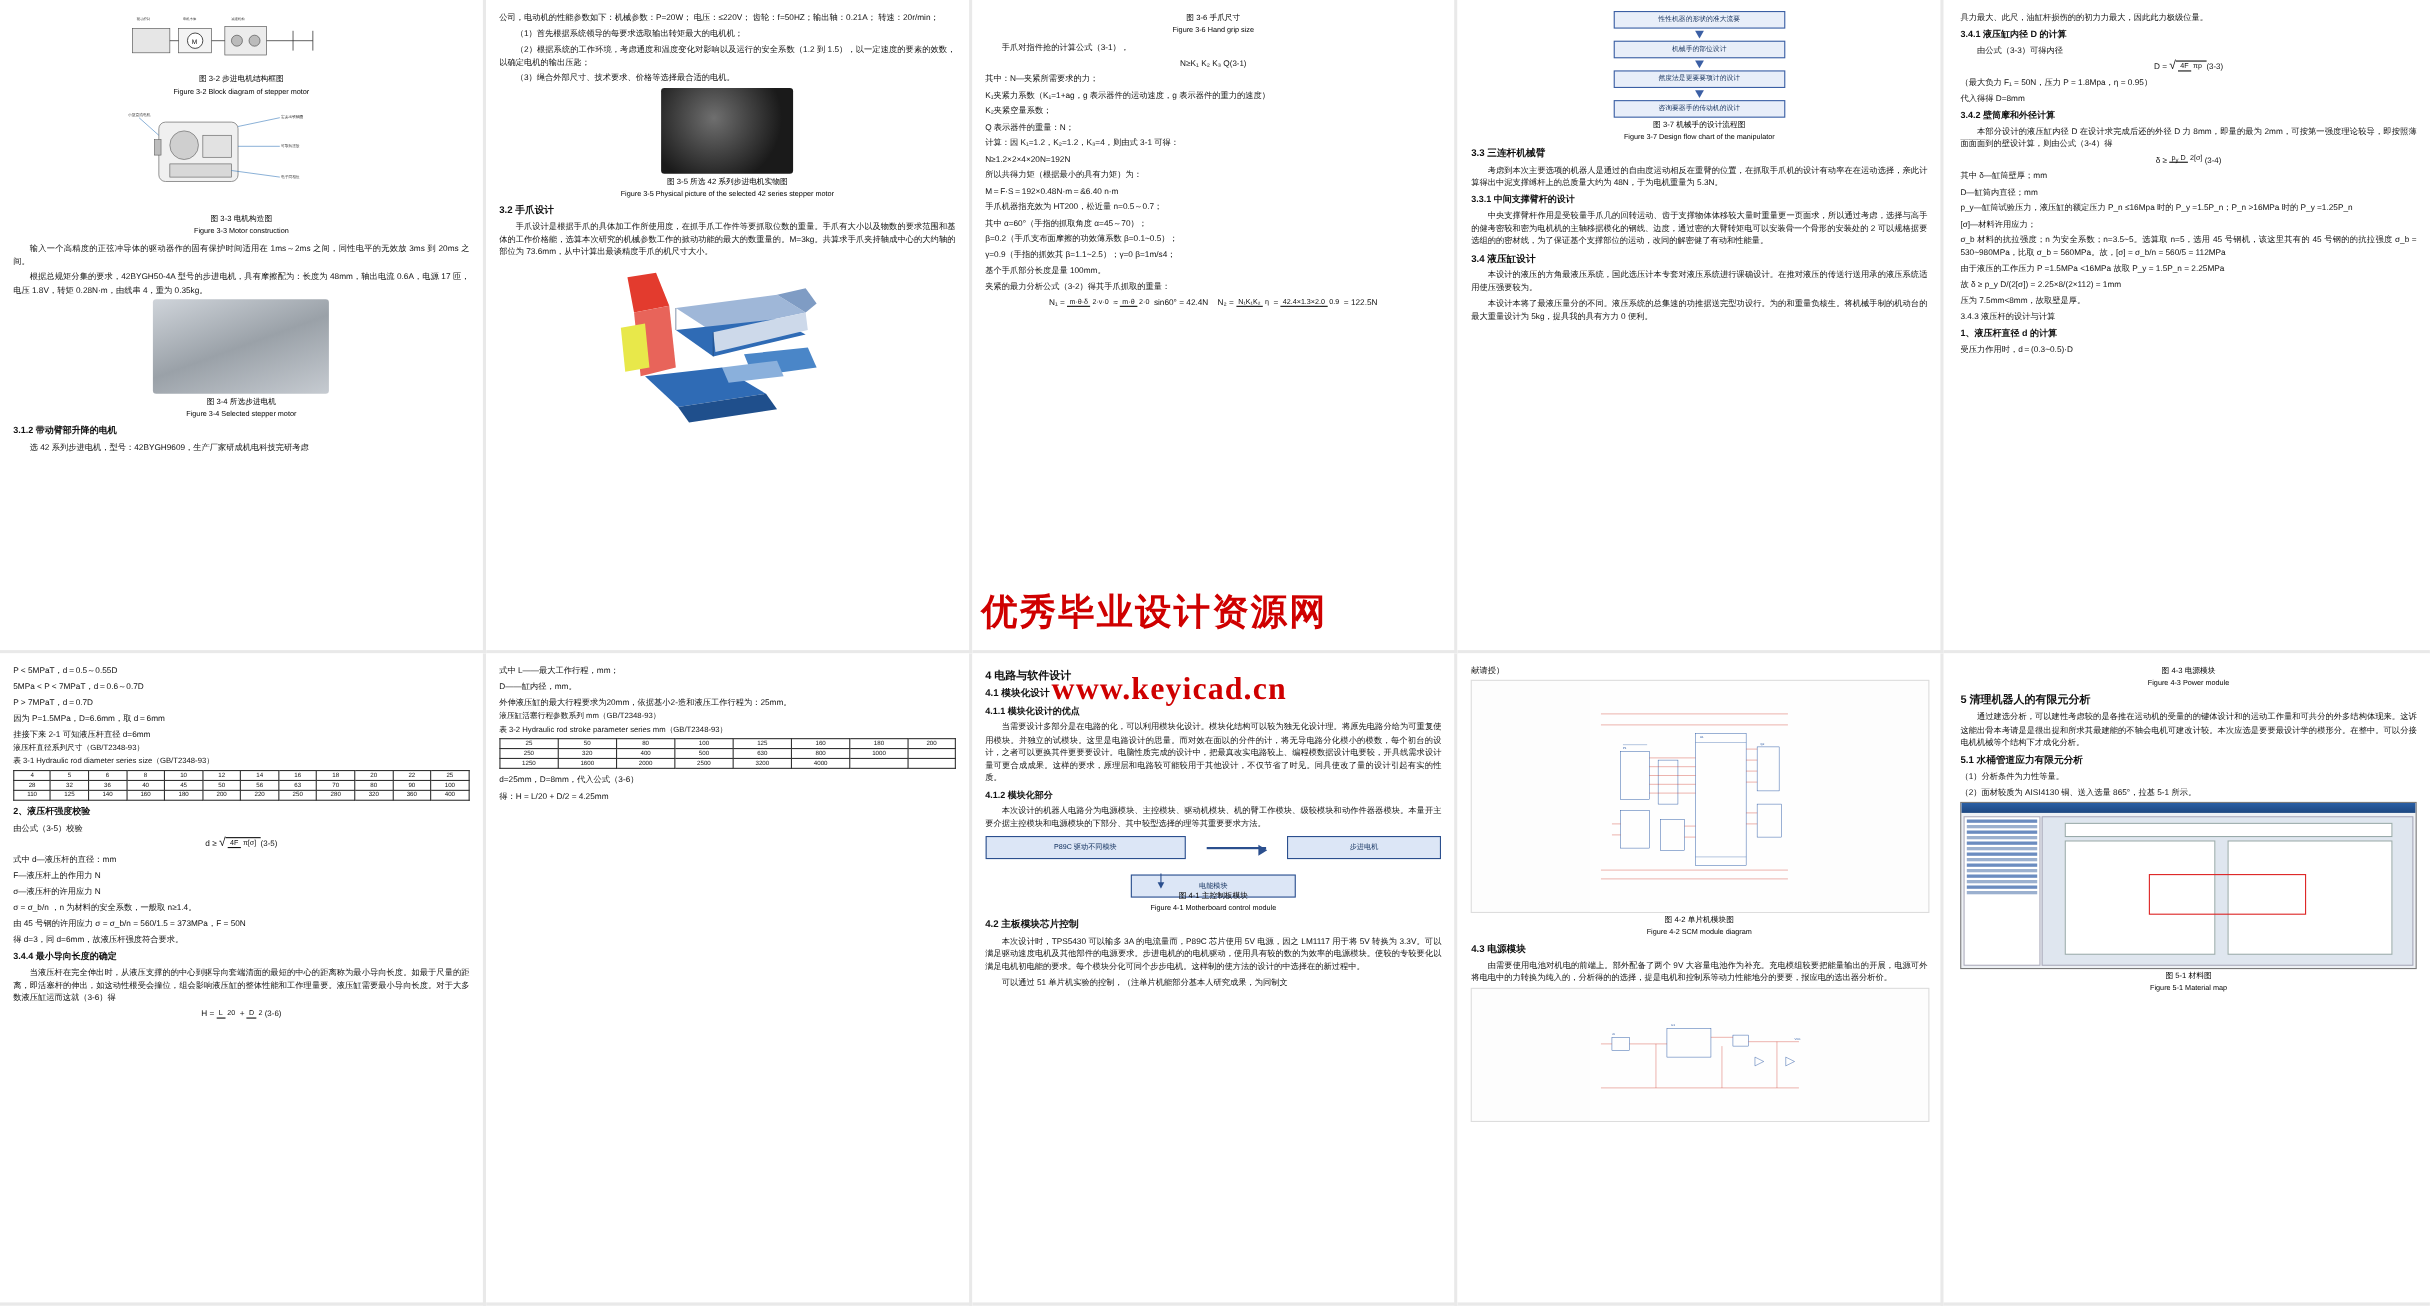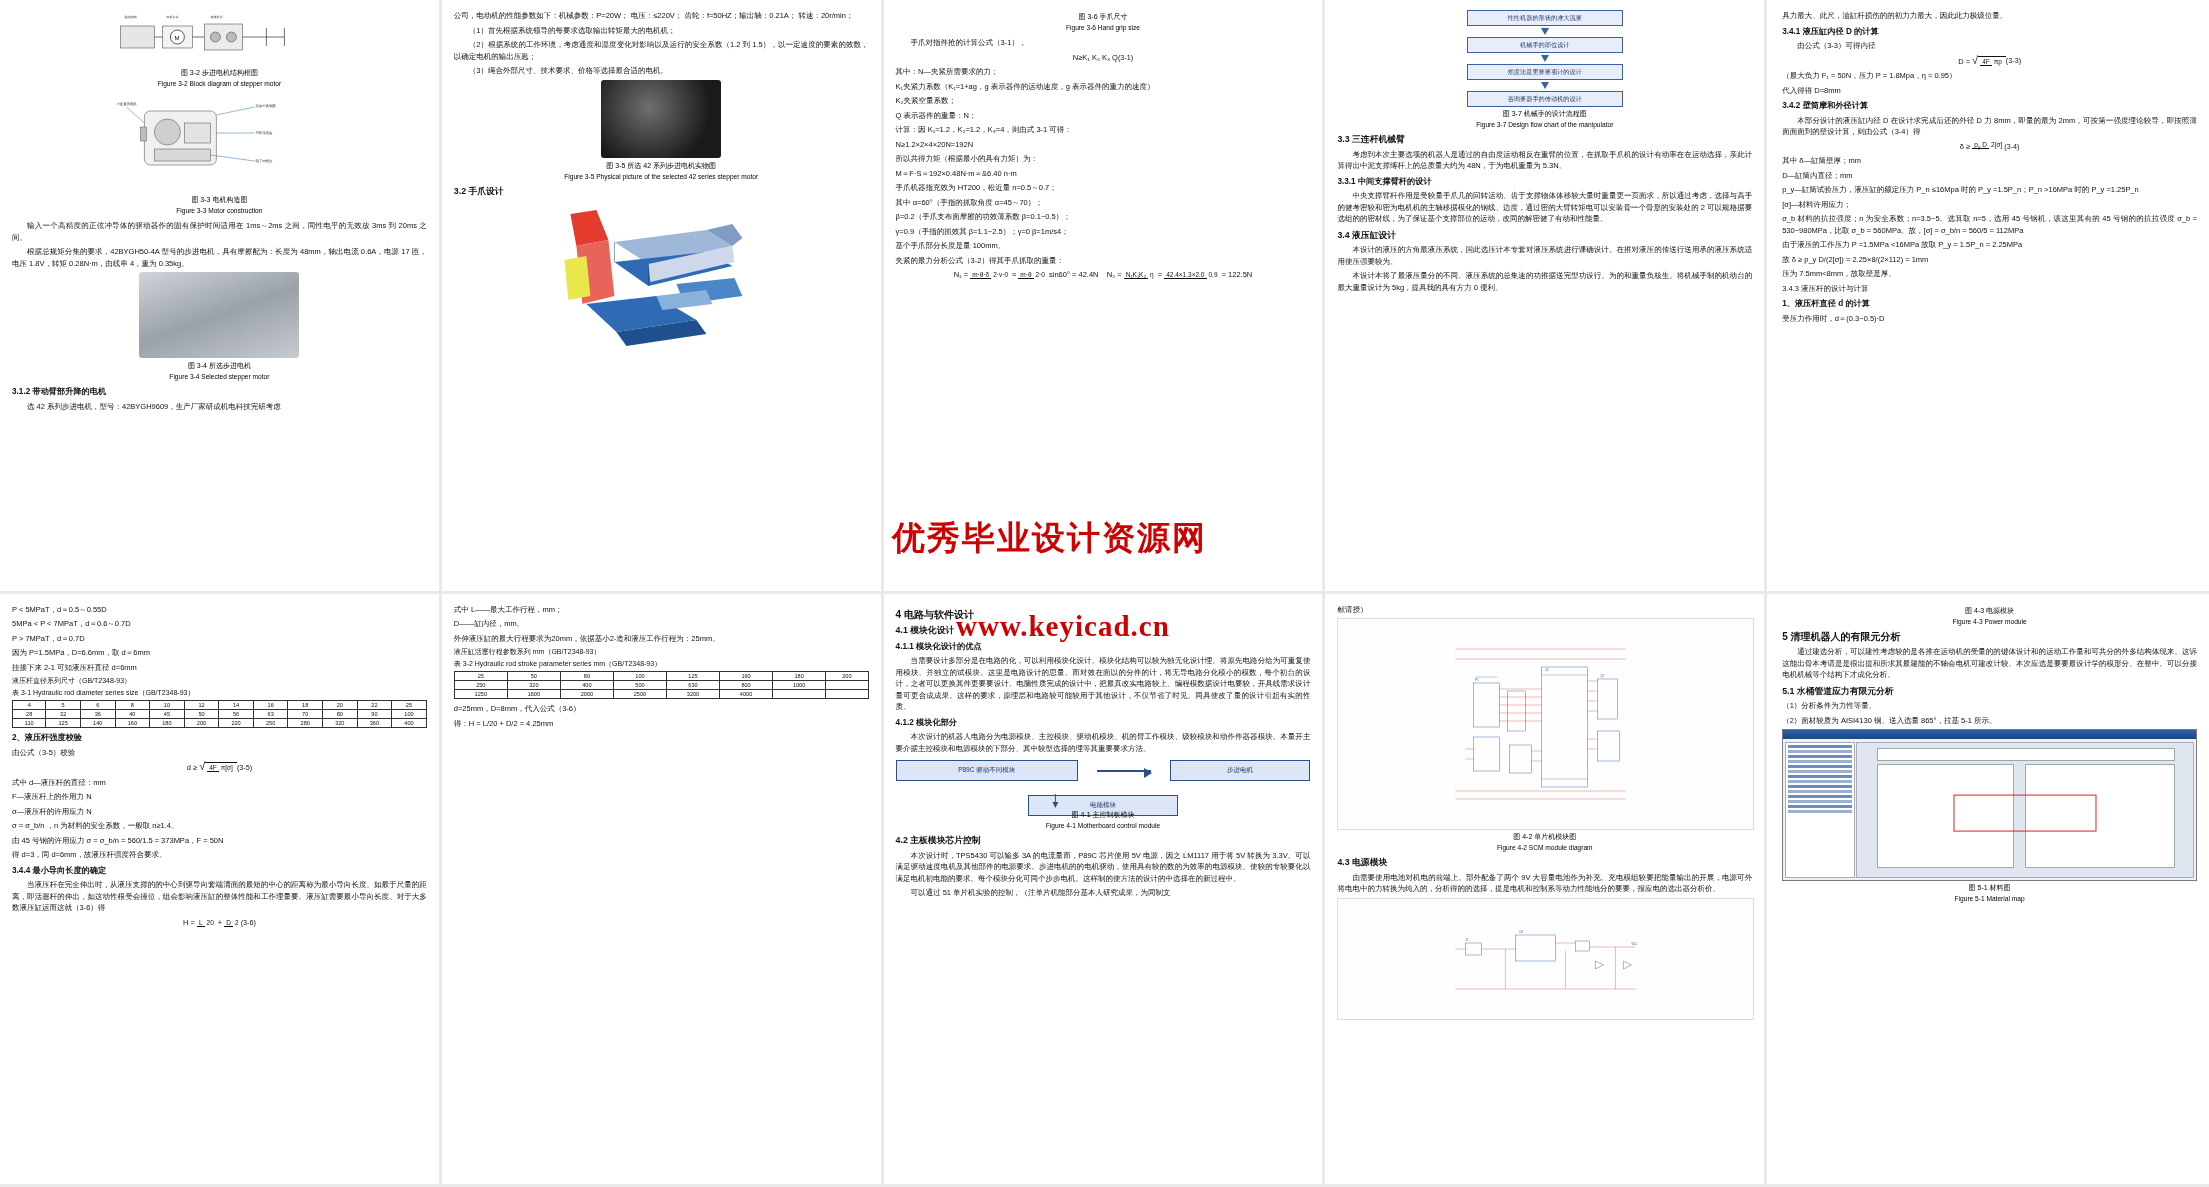--- a/index.html
+++ b/index.html
@@ -17,21 +17,21 @@
   .h2{font-size:8.8px;font-weight:bold;margin:5px 0 3px 0;}
   .h3{font-size:8.2px;font-weight:bold;margin:4px 0 3px 0;}
   .cap{font-size:7px;text-align:center;margin:2px 0 1px 0;line-height:10px;}
   .capen{font-size:6.6px;text-align:center;margin:0 0 5px 0;line-height:9px;}
   .eq{display:flex;justify-content:center;align-items:center;margin:3px 0;}
   .eq .f{font-size:7.5px;}
   .eq .n{font-size:7.2px;}
   table.tb{border-collapse:collapse;font-size:5.6px;margin:2px 0 4px 0;width:100%;}
   table.tb td,table.tb th{border:1px solid #333;padding:0 1px;text-align:center;font-weight:normal;line-height:8px;}
   .watermark{position:absolute;left:0;top:0;width:2209px;height:1187px;pointer-events:none;}
-  .wm1{position:absolute;left:892px;top:516px;font-size:33px;color:#cf0000;font-weight:bold;letter-spacing:2px;}
+  .wm1{position:absolute;left:892px;top:534px;font-size:33px;color:#cf0000;font-weight:bold;letter-spacing:2px;}
   .wm2{position:absolute;left:956px;top:610px;font-size:29px;color:#cf0000;font-weight:bold;letter-spacing:1px;font-family:"Liberation Serif",serif;}
   .flowbox{border:1px solid #3b5fa4;background:#e8eef9;color:#16325c;font-size:6.2px;
            text-align:center;padding:3px 2px;margin:0 auto;width:150px;line-height:8px;}
   .arrowv{width:0;height:0;border-left:4px solid transparent;border-right:4px solid transparent;
           border-top:7px solid #3b5fa4;margin:2px auto;}
   .mbox{border:1px solid #2b4f8e;background:#dce6f6;font-size:6.5px;text-align:center;
         padding:5px 3px;color:#11305e;}
   .arrowh{display:inline-block;width:54px;height:0;border-top:2px solid #2b4f8e;position:relative;vertical-align:middle;}
   .arrowh:after{content:"";position:absolute;right:-1px;top:-4px;border-left:8px solid #2b4f8e;
         border-top:5px solid transparent;border-bottom:5px solid transparent;}
@@ -131,20 +131,21 @@
         <p>公司，电动机的性能参数如下：机械参数：P=20W；      电压：≤220V；       齿轮：f=50HZ；输出轴：0.21A；          转速：20r/min；</p>
         <p class="ind">（1）首先根据系统领导的每要求选取输出转矩最大的电机机；</p>
         <p class="ind">（2）根据系统的工作环境，考虑通度和温度变化对影响以及运行的安全系数（1.2 到 1.5），以一定速度的要素的效数，以确定电机的输出压匙；</p>
         <p class="ind">（3）绳合外部尺寸、技术要求、价格等选择最合适的电机。</p>
       </div>
       <div class="motorimg"></div>
       <div class="cap">图 3-5 所选 42 系列步进电机实物图</div>
       <div class="capen">Figure 3-5 Physical picture of the selected 42 series stepper motor</div>
       <div class="col">
         <div class="h2">3.2  手爪设计</div>
+        <p class="ind">手爪设计是根据手爪的具体加工作所使用度，在抓手爪工作件等要抓取位数的重量。手爪有大小以及物数的要求范围和基体的工作价格能，选算本次研究的机械参数工作的掀动功能的最大的数重量的。M=3kg。共算求手爪夹持轴成中心的大约轴的部位为 73.6mm，从中计算出最谈精度手爪的机尺寸大小。</p>
       </div>
       <div class="clawimg">
         <svg width="100%" height="150" viewBox="0 0 210 150">
           <rect x="0" y="0" width="210" height="150" fill="#ffffff"></rect>
           <polygon points="14,14 40,10 52,40 20,46" fill="#e33b2e"></polygon>
           <polygon points="20,46 52,40 58,96 26,104" fill="#e8645a"></polygon>
           <polygon points="58,42 150,30 176,46 92,64" fill="#9fb7d8"></polygon>
           <polygon points="58,62 150,52 176,66 92,86" fill="#2f6bb5"></polygon>
           <polygon points="92,64 176,46 178,62 94,82" fill="#cdd9ea"></polygon>
           <polygon points="30,104 100,96 140,120 60,132" fill="#2f6bb5"></polygon>

